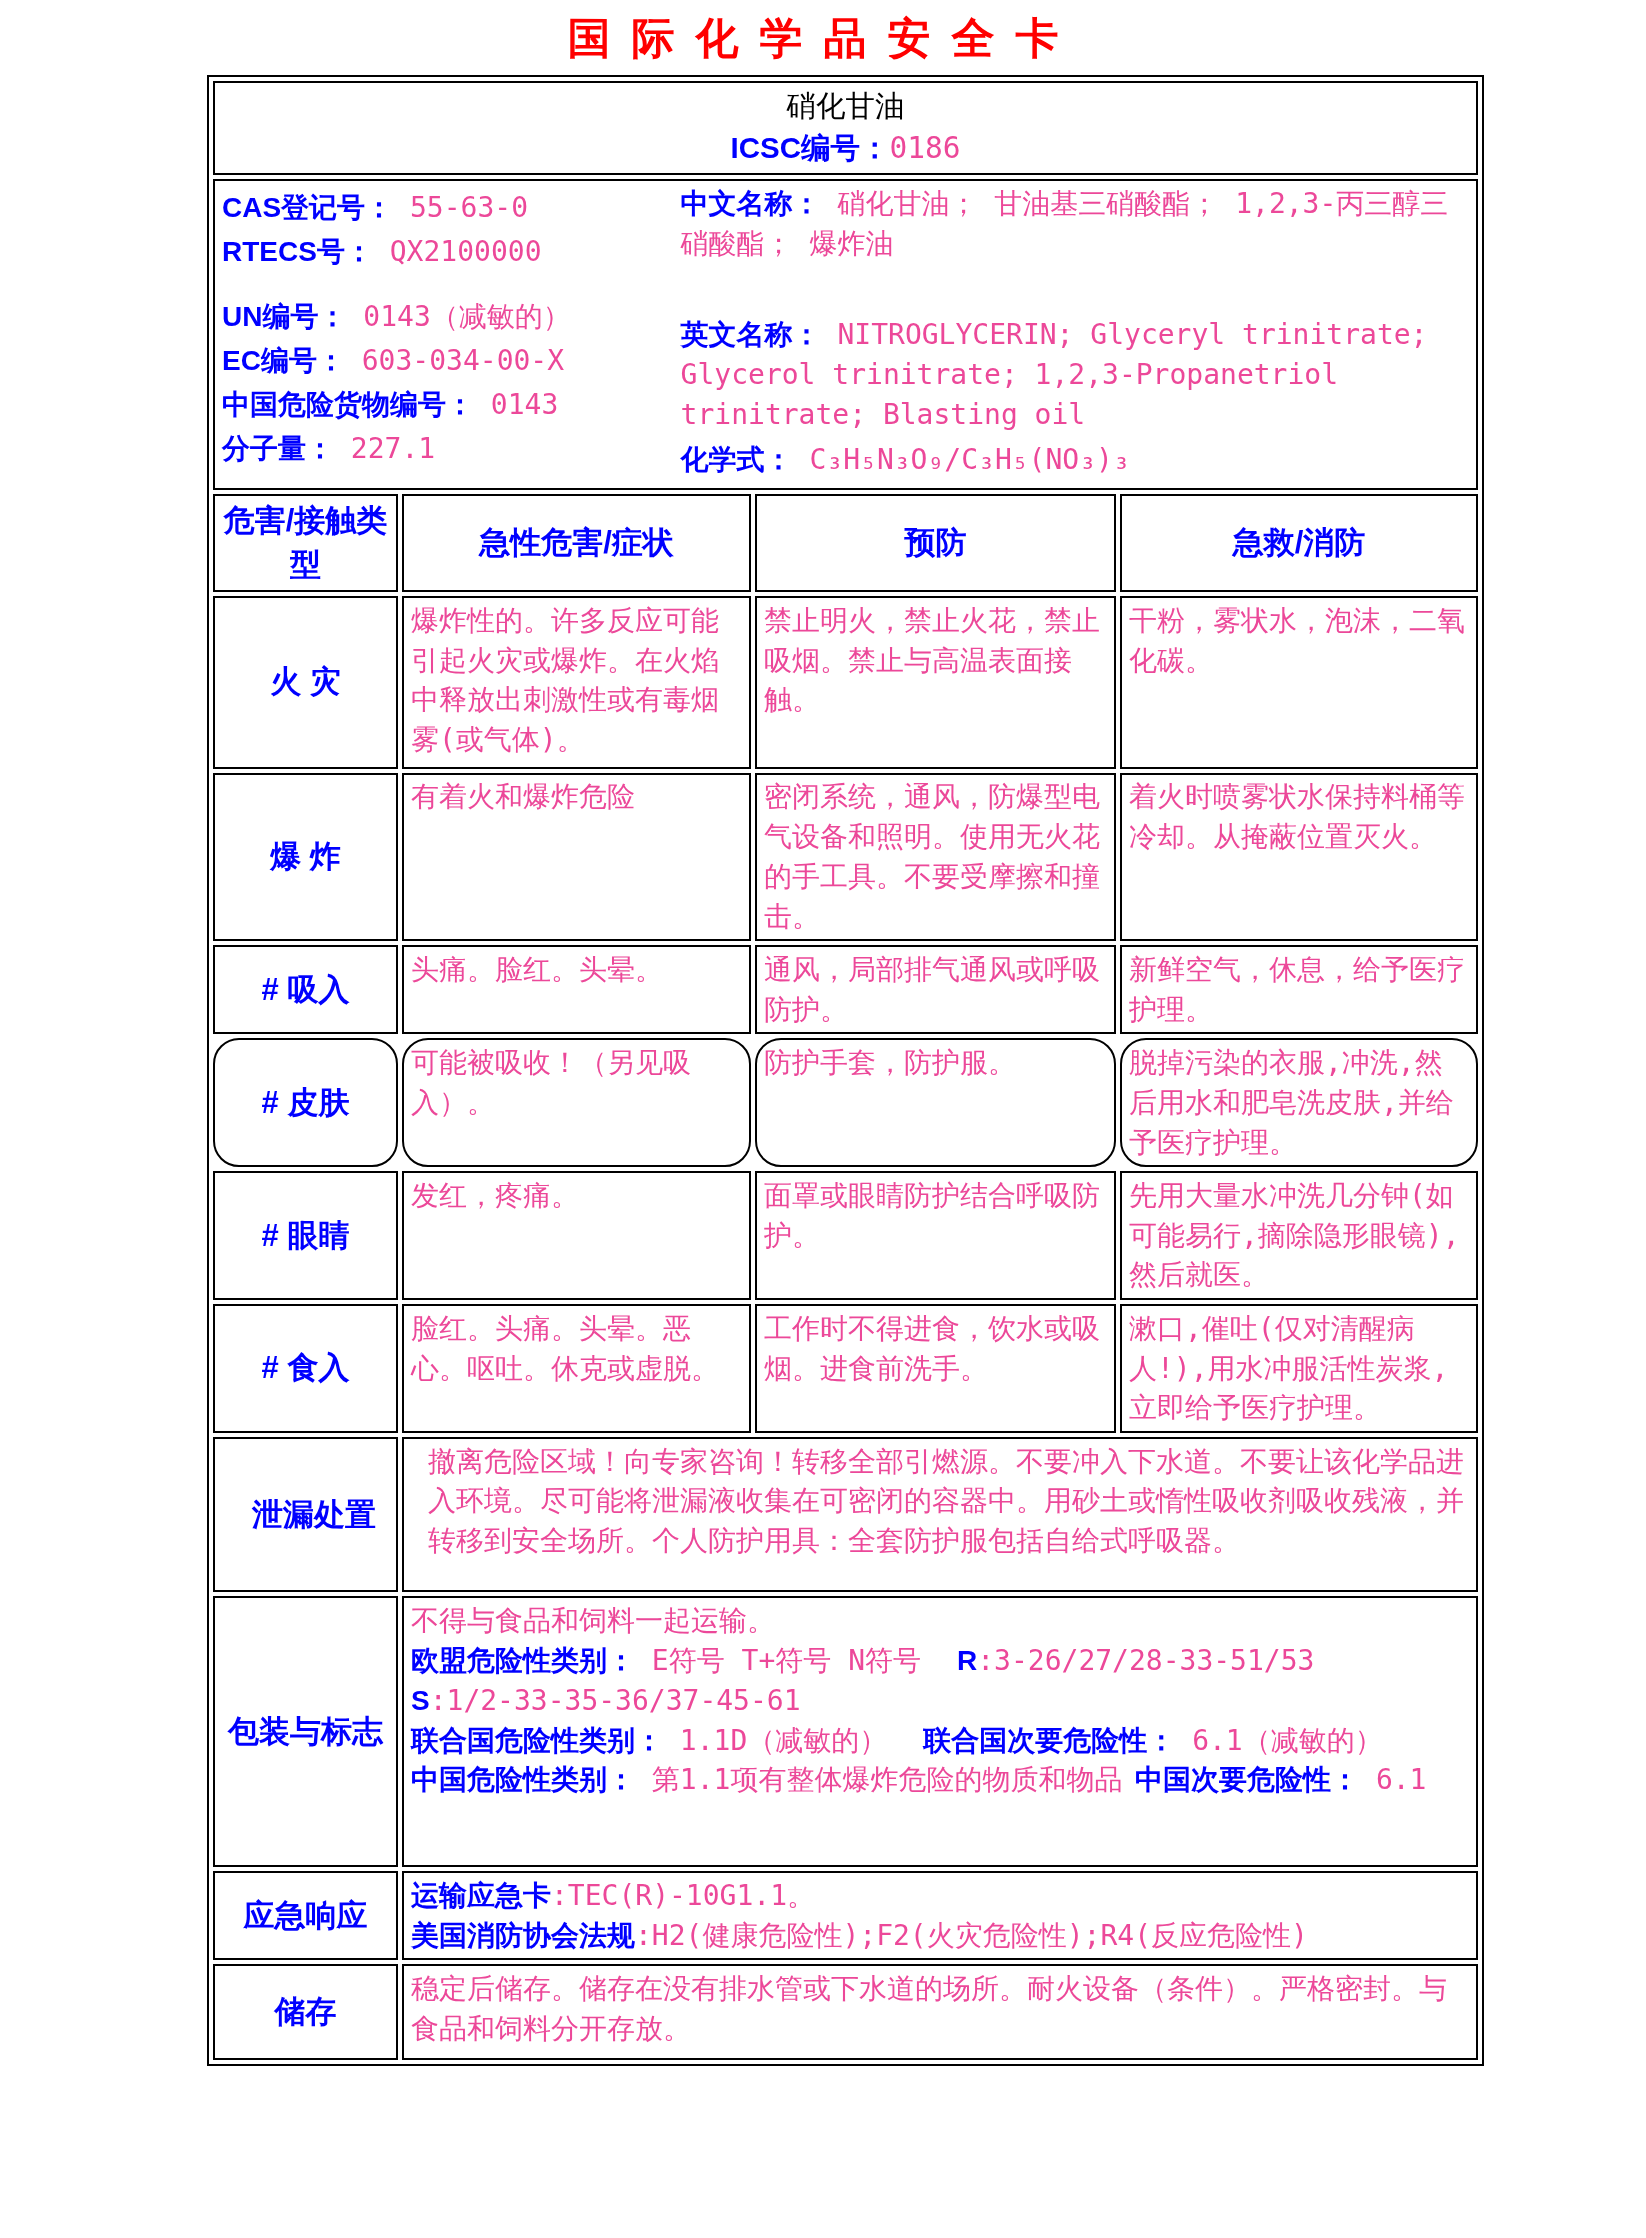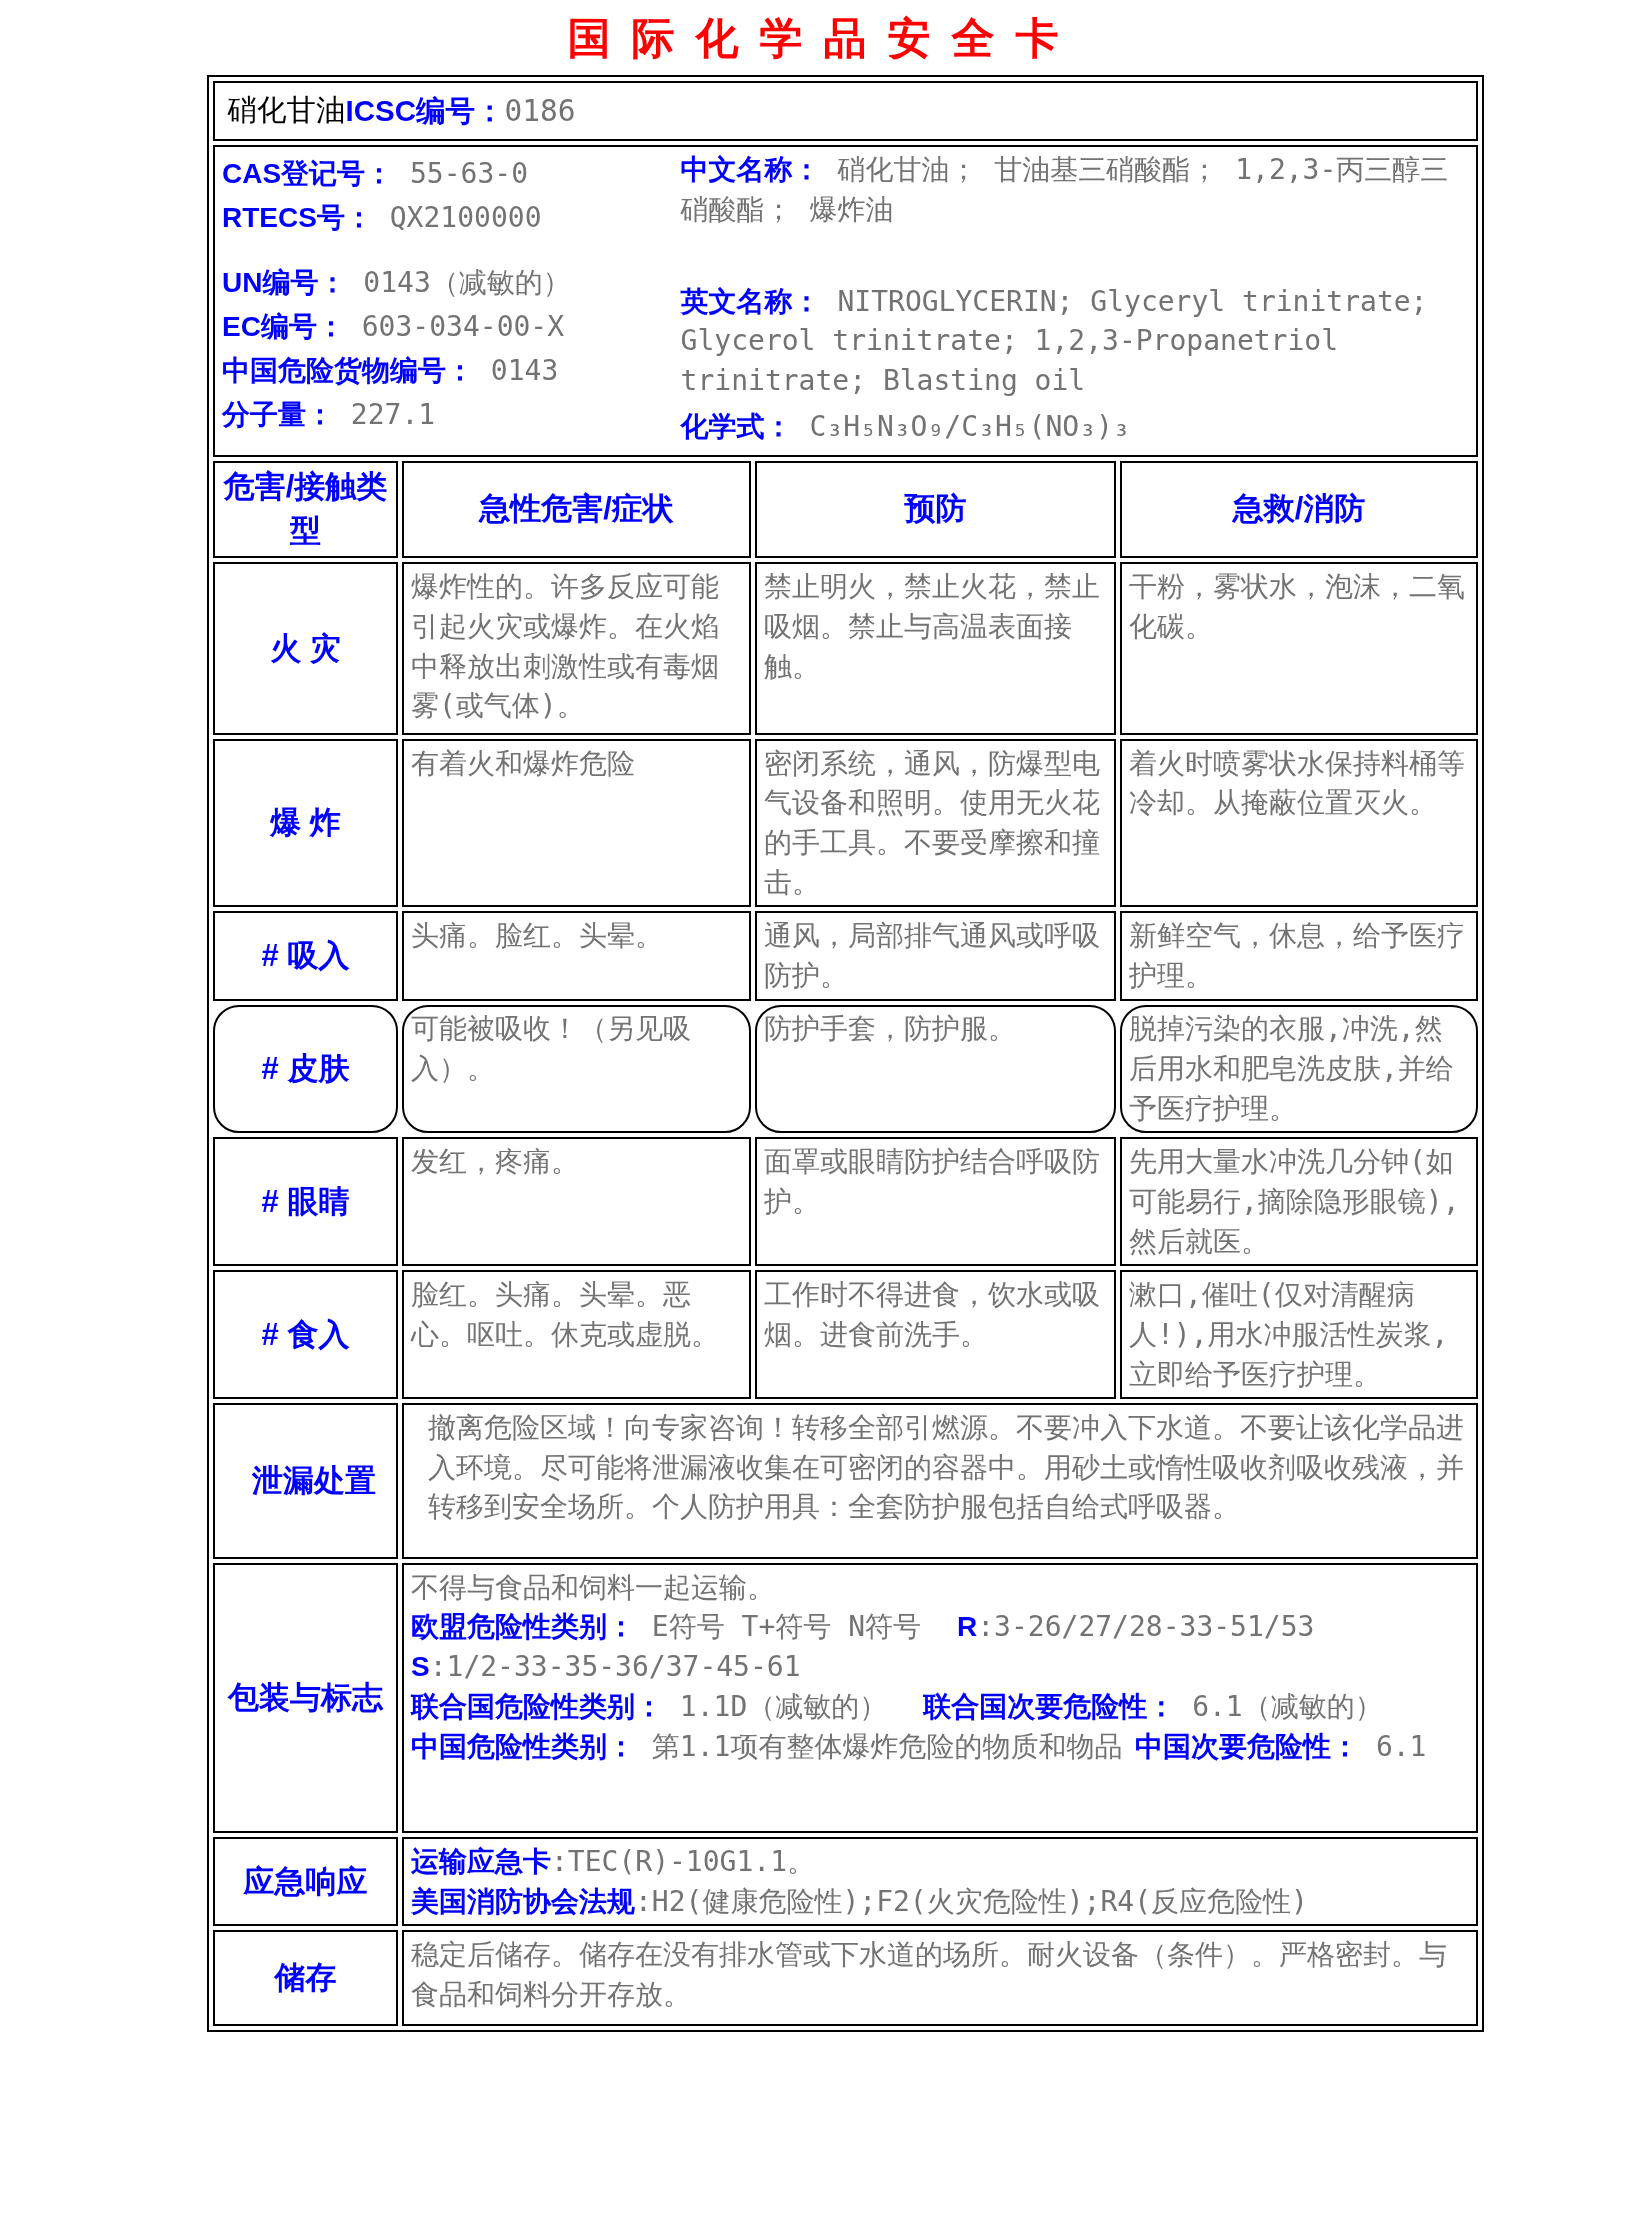--- a/index.html
+++ b/index.html
@@ -4,24 +4,24 @@
 <style>
   html,body{margin:0;padding:0;background:#ffffff;}
   body{width:1647px;min-height:2239px;font-family:"DejaVu Sans Mono","Liberation Serif",serif;color:#000;}
   .page-title{margin:9.8px 0 7px 0;text-align:center;color:#ff0000;
     font-family:"Liberation Sans",sans-serif;font-weight:bold;font-size:43px;letter-spacing:21px;}
   table.icsc{border-collapse:separate;border-spacing:4.2px;border:2.8px solid #000;
     margin-left:207px;width:1253px;table-layout:fixed;}
   td{border:2.1px solid #000;vertical-align:top;padding:2.8px 7px;font-size:28px;line-height:1.42;
     overflow:hidden;word-break:break-word;}
   .lbl{color:#0000ff;font-weight:bold;font-family:"Liberation Sans",sans-serif;}
-  .val{color:#737373;margin-top:13px;}
+  .val{color:#ec4899;margin-top:13px;}
   
   .r-head td{height:51px;vertical-align:middle;}
-  .head-flex{display:flex;align-items:center;padding:0 5.6px;}
+  .head-flex{display:flex;align-items:center;padding:0 5.6px;flex-direction:column;}
   .head-flex .substance{font-size:29.5px;}
   .head-flex .icsc{font-size:29.5px;}
   
   .r-ids td{height:279px;}
   .ids-flex{display:flex;}
   .ids-left{width:453px;flex:0 0 453px;}
   .id-line{margin:4.2px 0;white-space:nowrap;}
   .id-line.gap-top{margin-top:25px;}
   .ids-right{flex:1;padding-left:5.6px;}
   .ids-right p{margin:0 0 5.6px 0;}

